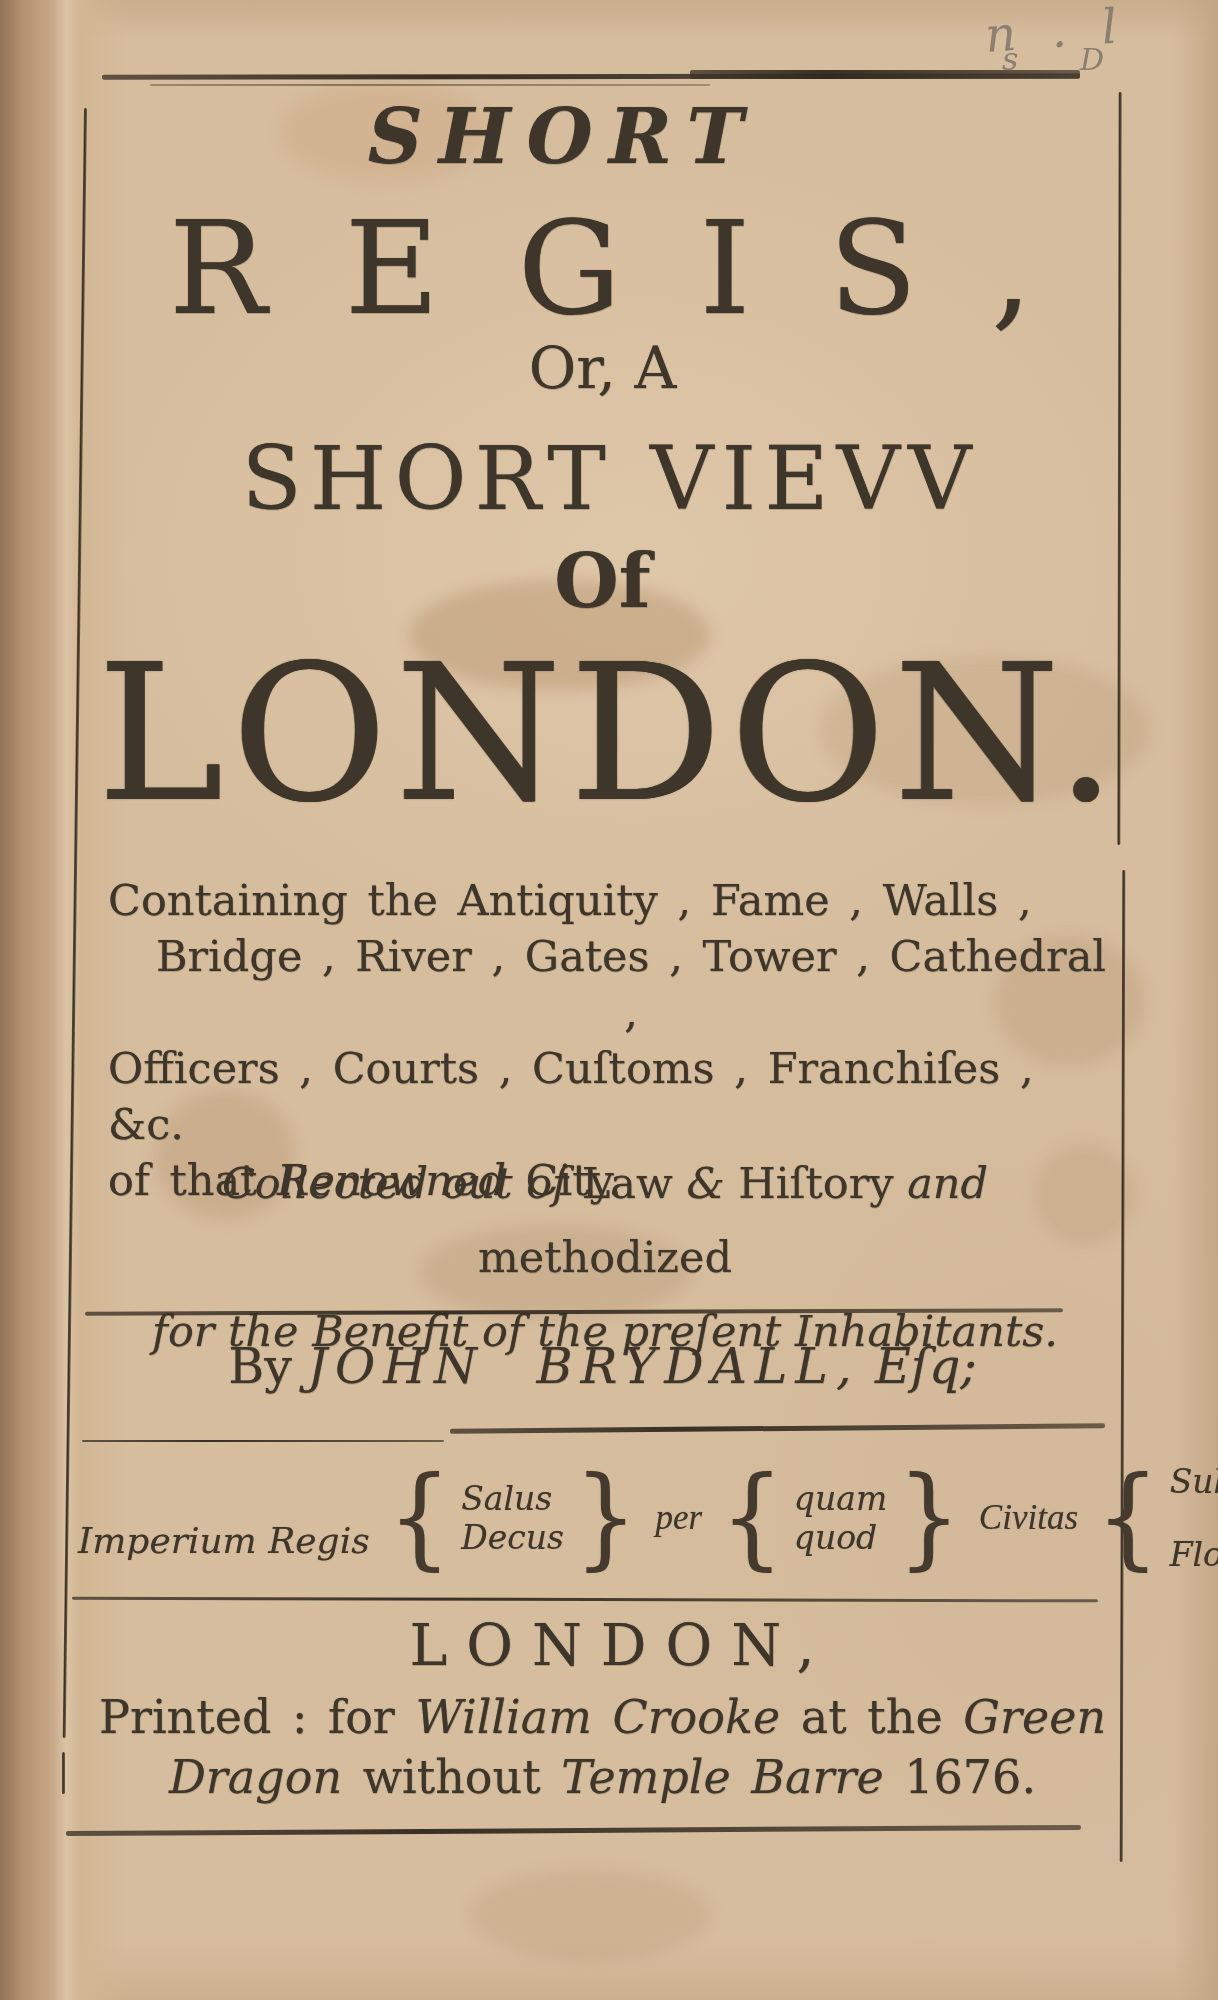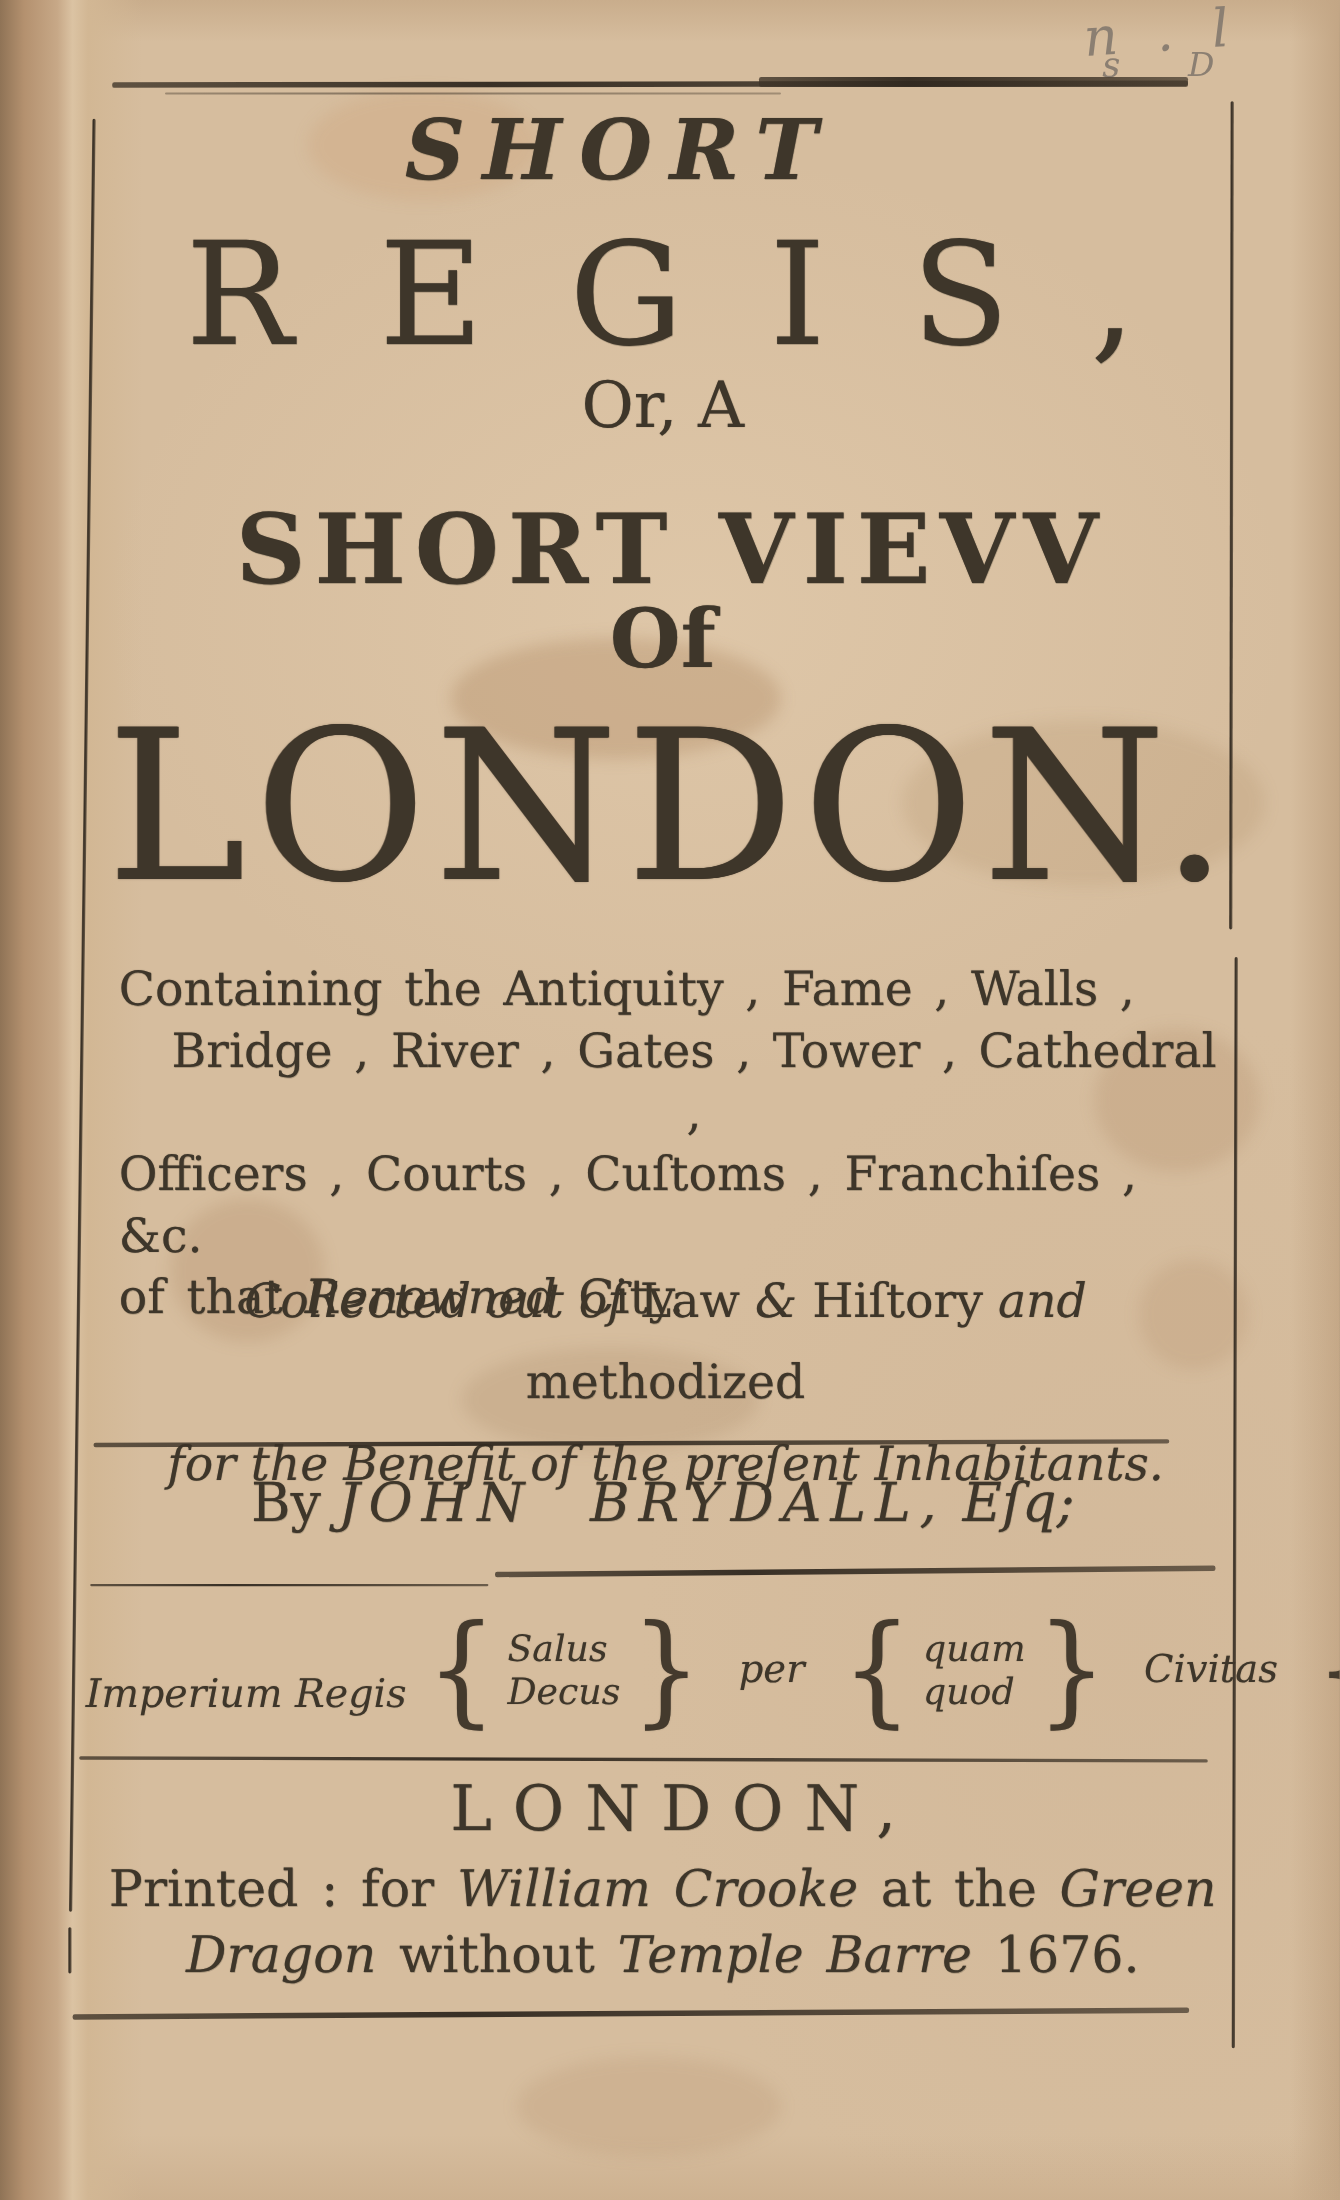--- a/index.html
+++ b/index.html
@@ -19,37 +19,37 @@
   .txt{position:absolute;left:85px;width:1035px;text-align:center;line-height:1.12;
        text-shadow:0 0 1px rgba(62,54,42,.55), .5px .5px 0 rgba(62,54,42,.2);}
   .it{font-style:italic}
   .rm{font-style:normal}
   .bd{font-weight:normal}
   .r{position:absolute;background:linear-gradient(90deg,rgba(62,52,40,.78),rgba(48,40,31,.95) 35%,rgba(60,50,38,.82) 75%,rgba(62,52,40,.7));border-radius:2px;}
   
   .t-camera{top:94px;font-size:76px;font-weight:bold;font-style:italic;letter-spacing:16px;padding-left:16px;transform:translateX(-55px);}
   .t-regis{top:196px;font-size:130px;letter-spacing:78px;padding-left:37px;}
   .t-ora{top:336px;font-size:58px;}
-  .t-short{top:430px;font-size:88px;font-weight:bold;letter-spacing:8px;padding-left:8px;margin-top:20px;}
+  .t-short{top:430px;font-size:88px;font-weight:normal;letter-spacing:8px;padding-left:8px;}
   .t-of{top:540px;font-size:74px;font-weight:bold;}
   .t-london{top:628px;font-size:190px;letter-spacing:8px;padding-left:8px;
             text-shadow:.9px 0 0 rgba(58,48,36,.9), -0.6px 0 0 rgba(58,48,36,.55), 0 0 2px rgba(58,48,36,.4);}
   
   .subtitle{top:872px;left:108px;width:1000px;text-align:left;font-size:43px;line-height:56px;word-spacing:6px;}
   .sub-l2{margin-left:46px;text-align:center;}
   
   .collected{top:1146px;left:95px;width:1020px;font-size:43px;line-height:74px;}
   
   .byline{top:1340px;font-size:49px;}
   .name{letter-spacing:8px;word-spacing:28px;}
   
   .motto{position:absolute;top:1448px;left:78px;width:1014px;height:140px;display:flex;align-items:center;gap:10px;
          text-shadow:0 0 1px rgba(62,54,42,.5);}
   .m-lead{font-size:36px;white-space:nowrap;margin-right:8px;margin-top:44px;}
-  .m-conn{font-size:35px;margin:0 24px;}
+  .m-conn{font-size:35px;margin:0 8px;font-family:Liberation Serif, serif;}
   .brace{font-size:100px;line-height:1;transform:scaleY(1.1);font-family:"DejaVu Serif",serif;color:#443a2d;}
   .m-col{display:flex;flex-direction:column;align-items:flex-start;font-size:33px;}
   .m-col.wide{gap:34px;}
   
   .imp-city{top:1614px;font-size:57px;letter-spacing:19px;padding-left:19px;}
   .imp-l1{top:1692px;font-size:46px;word-spacing:6px;}
   .imp-l2{top:1752px;font-size:46px;word-spacing:6px;}
   
   .hw{position:absolute;color:#8b7f72;font-style:italic;font-family:"DejaVu Serif",serif;
       text-shadow:none;}

